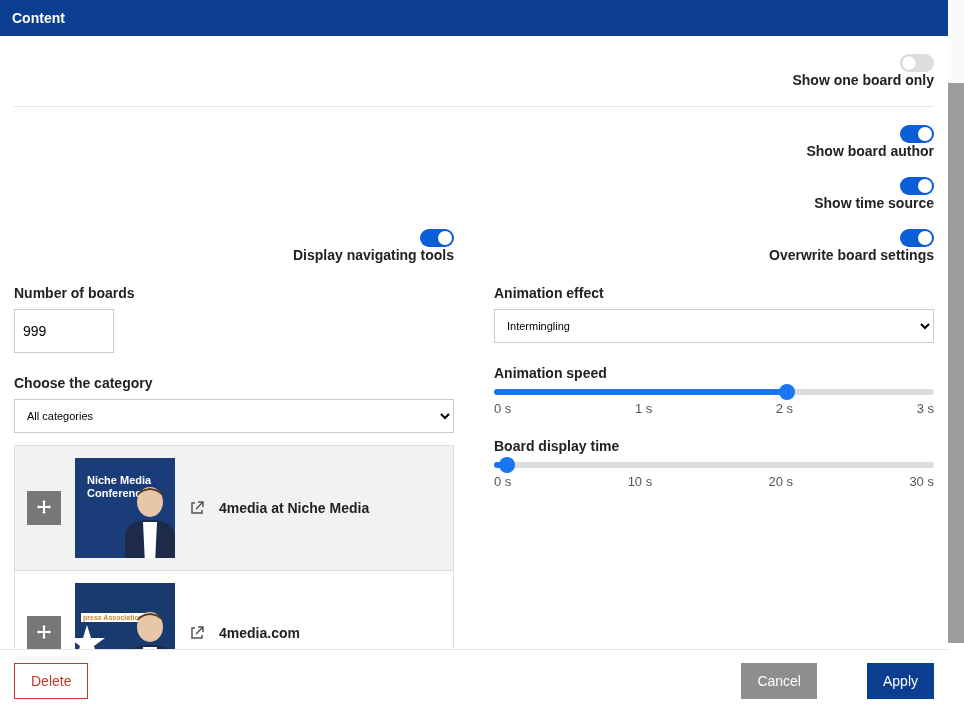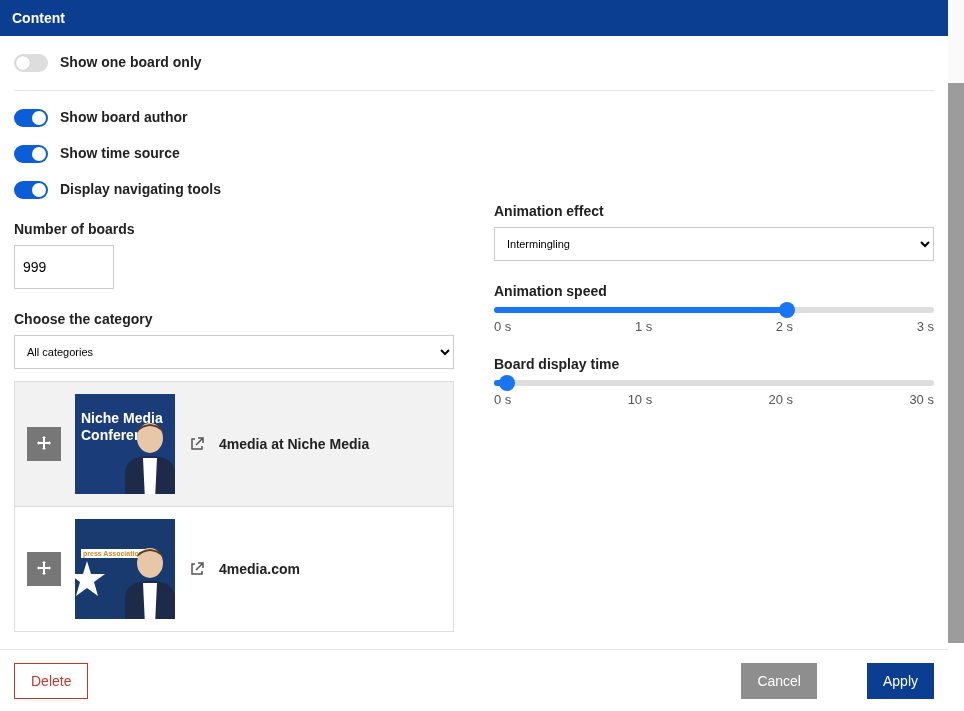--- a/index.html
+++ b/index.html
@@ -5,21 +5,21 @@
 * { box-sizing: border-box; margin: 0; padding: 0; }
 body { font-family: -apple-system, "Segoe UI", Arial, sans-serif; font-size: 14px; color: #333; background: #fff; width: 964px; height: 711px; overflow: hidden; position: relative; }
 
 .header-bar { background: #0b3d91; color: #fff; height: 36px; display: flex; align-items: center; padding: 0 12px; font-weight: 700; font-size: 14px; width: 948px; }
 
 .scroll-track { position: absolute; right: 0; top: 0; width: 16px; height: 643px; background: #fafafa; }
 .scroll-thumb { position: absolute; right: 0; top: 83px; width: 16px; height: 560px; background: #9c9c9c; }
 
 .content { padding: 18px 14px 0 14px; width: 948px; }
 
-.row-toggle { display: flex; align-items: flex-start; gap: 12px; margin-bottom: 18px; }
+.row-toggle { display: flex; align-items: flex-end; gap: 0; margin-bottom: 18px; flex-direction: column; }
 .label-strong { font-weight: 700; color: #222; font-size: 14px; }
 
 .toggle { width: 34px; height: 18px; border-radius: 9px; position: relative; display: inline-block; cursor: pointer; flex-shrink: 0; }
 .toggle-off { background: #ddd; }
 .toggle-off .knob { position: absolute; left: 2px; top: 2px; width: 14px; height: 14px; border-radius: 50%; background: #fff; box-shadow: 0 0 1px rgba(0,0,0,.3); }
 .toggle-on { background: #0b5ed7; }
 .toggle-on .knob { position: absolute; right: 2px; top: 2px; width: 14px; height: 14px; border-radius: 50%; background: #fff; }
 
 .divider { height: 1px; background: #e6e6e6; margin: 8px 0 18px; }
 
@@ -31,21 +31,21 @@
 .num-input { width: 100px; height: 44px; border: 1px solid #ccc; padding: 0 8px; font-size: 14px; }
 .select-full { width: 100%; height: 34px; border: 1px solid #ccc; padding: 0 8px; font-size: 11px; background: #fff; }
 
 .board-list { border: 1px solid #ddd; margin-top: 12px; }
 .board-item { display: flex; align-items: center; gap: 14px; padding: 12px; }
 .board-item.first { background: #f2f2f2; border-bottom: 1px solid #ddd; }
 .drag-handle { width: 34px; height: 34px; background: #777; color: #fff; display: flex; align-items: center; justify-content: center; cursor: move; flex-shrink: 0; }
 .drag-handle svg { width: 16px; height: 16px; fill: #fff; }
 .thumb { width: 100px; height: 100px; background: #1a3d7a; position: relative; flex-shrink: 0; overflow: hidden; }
 .thumb-bg2 { background: #183a6e; }
-.thumb-text { position: absolute; top: 16px; left: 6px; color: #fff; font-size: 14px; font-weight: 700; line-height: 1.2; }
+.thumb-text { position: absolute; top: 16px; left: 12px; color: #fff; font-size: 11px; font-weight: 700; line-height: 1.2; }
 .thumb-text2 { position: absolute; top: 30px; left: 6px; color: #c83; font-size: 7px; font-weight: 700; background: #fff; padding: 1px 2px; }
 .thumb-star { position: absolute; left: -8px; top: 40px; width: 40px; height: 40px; }
 .thumb-person { position: absolute; right: -4px; bottom: -6px; width: 58px; height: 82px; }
 .ext-icon { width: 16px; height: 16px; flex-shrink: 0; }
 .board-title { font-weight: 700; font-size: 14px; color: #222; }
 
 .slider-wrap { margin-top: 6px; }
 .slider-track { position: relative; height: 6px; background: #ddd; border-radius: 3px; width: 100%; }
 .slider-fill { position: absolute; left: 0; top: 0; bottom: 0; background: #1976f2; border-radius: 3px; }
 .slider-knob { position: absolute; top: 50%; width: 16px; height: 16px; background: #1976f2; border-radius: 50%; transform: translate(-50%, -50%); cursor: pointer; }
@@ -160,20 +160,26 @@
               <path fill="none" stroke="#555" stroke-width="1.5" d="M6 3H3v10h10v-3M9 2h5v5M14 2L7 9"></path>
             </svg>
           <span class="board-title">4media.com</span>
         </div>
       </div>
 
     </div>
 
     <div class="col">
 
+      <div class="row-toggle">
+        <span class="toggle toggle-on">
+            <span class="knob"></span>
+          </span>
+        <span class="label-strong">Overwrite board settings</span>
+      </div>
 
       <div class="sect-gap">
         <label class="field-label">Animation effect</label>
         <select class="select-full">
           <option>Intermingling</option>
         </select>
       </div>
 
       <div class="sect-gap">
         <label class="field-label">Animation speed</label>

